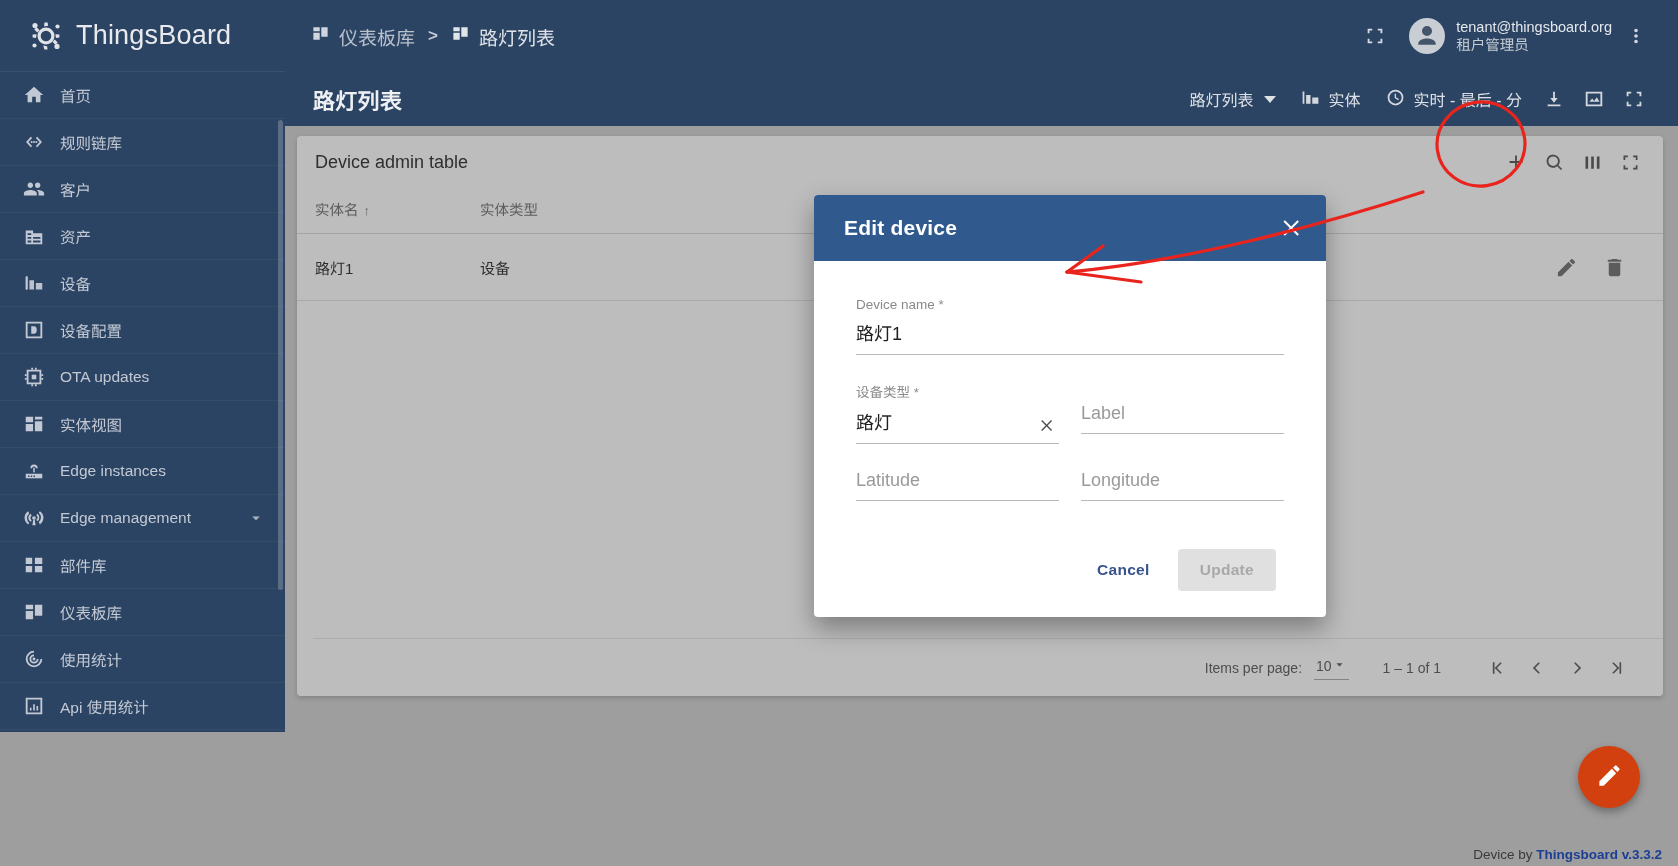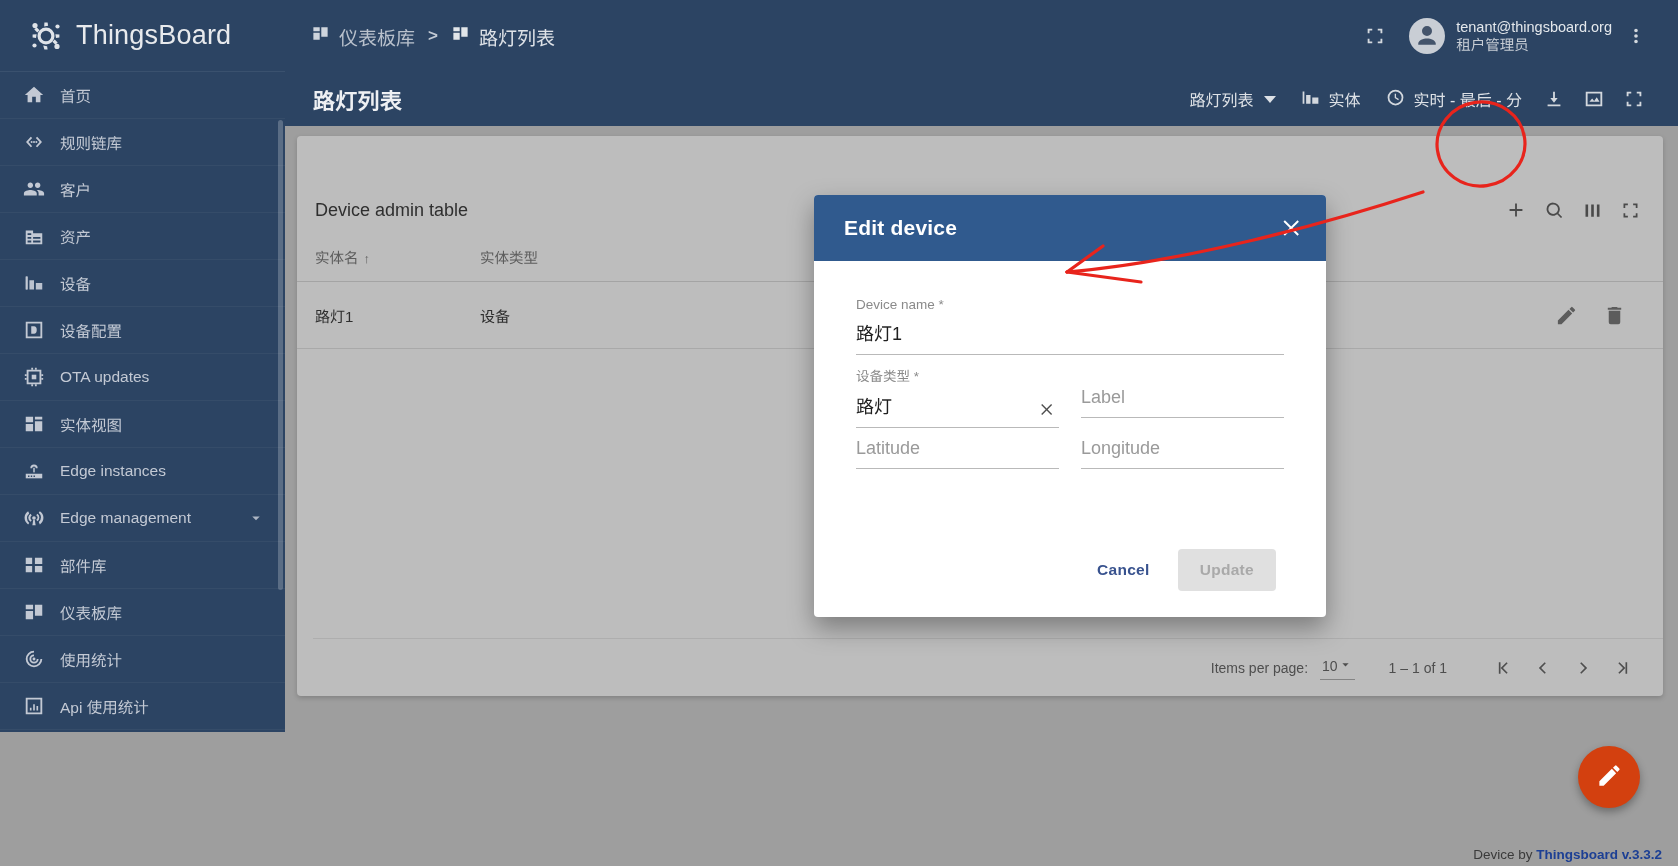--- a/index.html
+++ b/index.html
@@ -91,21 +91,21 @@
   .caret-dn { width: 0; height: 0; border-left: 6px solid transparent; border-right: 6px solid transparent; border-top: 7px solid #dde1e6; margin-left: 2px; }
 
   
   .content { position: absolute; left: 0; right: 0; top: 126px; bottom: 0; background: #9e9e9e; }
   .card {
     position: absolute; left: 12px; top: 10px; width: 1366px; height: 560px;
     background: #bdbdbd; border-radius: 4px;
     box-shadow: 0 2px 5px rgba(0,0,0,.18);
     overflow: hidden;
   }
-  .card-head { height: 52px; display: flex; align-items: center; padding: 0 14px 0 18px; margin-top: 48px; }
+  .card-head { height: 52px; display: flex; align-items: center; padding: 0 14px 0 18px; }
   .card-title { font-size: 18px; color: #2f2f2f; }
   .ch-spacer { flex: 1 1 auto; }
   .card-ico { width: 38px; height: 38px; display: flex; align-items: center; justify-content: center; cursor: pointer; border-radius: 50%; }
   .card-ico svg { fill: #4a4a4a; }
 
   table.tbl { width: 100%; border-collapse: collapse; }
   table.tbl th {
     text-align: left; font-weight: 400; font-size: 14.5px; color: #5d5d5d;
     padding: 10px 8px 14px 18px; border-bottom: 1px solid rgba(0,0,0,.13);
     white-space: nowrap;
@@ -115,21 +115,21 @@
     border-bottom: 1px solid rgba(0,0,0,.10); white-space: nowrap;
   }
   .sort-arrow { font-size: 13px; margin-left: 5px; color: #5d5d5d; }
   .row-actions { display: flex; gap: 18px; justify-content: flex-end; padding-right: 26px; }
   .act-ico { width: 30px; height: 30px; display: flex; align-items: center; justify-content: center; cursor: pointer; }
   .act-ico svg { fill: #5c5c5c; }
 
   .paginator {
     position: absolute; left: 16px; right: 0; bottom: 0; height: 58px;
     display: flex; align-items: center; justify-content: flex-end;
-    gap: 0; padding-right: 20px; font-size: 14px; color: #4e4e4e;
+    gap: 0; padding-right: 26px; font-size: 14px; color: #4e4e4e;
     border-top: 1px solid rgba(0,0,0,.08);
   }
   .pg-label { margin-right: 12px; }
   .pg-select {
     display: flex; align-items: center; cursor: pointer;
     border-bottom: 1px solid rgba(0,0,0,.3); padding: 2px 2px 4px 2px; margin-right: 34px;
   }
   .pg-range { margin-right: 36px; }
   .pg-btn { width: 40px; height: 40px; display: flex; align-items: center; justify-content: center; cursor: pointer; border-radius: 50%; }
   .pg-btn svg { fill: #4e4e4e; }
@@ -161,21 +161,21 @@
     padding: 0 14px 0 30px; color: #fff;
   }
   .modal-title { font-size: 21px; font-weight: 700; letter-spacing: .2px; }
   .mh-spacer { flex: 1 1 auto; }
   .modal-close {
     width: 42px; height: 42px; border-radius: 50%; cursor: pointer;
     display: flex; align-items: center; justify-content: center;
   }
   .modal-close svg { fill: #ffffff; }
   .modal-body { flex: 1 1 auto; padding: 36px 42px 0 42px; }
-  .field { position: relative; margin-bottom: 10px; }
+  .field { position: relative; margin-bottom: 26px; }
   .field-label { font-size: 13.5px; color: #8a8a8a; margin-bottom: 7px; }
   .field-value {
     font-size: 18px; color: #1f1f1f; padding-bottom: 9px;
     border-bottom: 1px solid #b9b9b9; min-height: 30px;
   }
   .field-value.ph { color: #9a9a9a; }
   .row2 { display: flex; gap: 22px; }
   .row2 > .field { flex: 1 1 0; }
   .clear-x {
     position: absolute; right: 2px; bottom: 8px; width: 22px; height: 22px;

